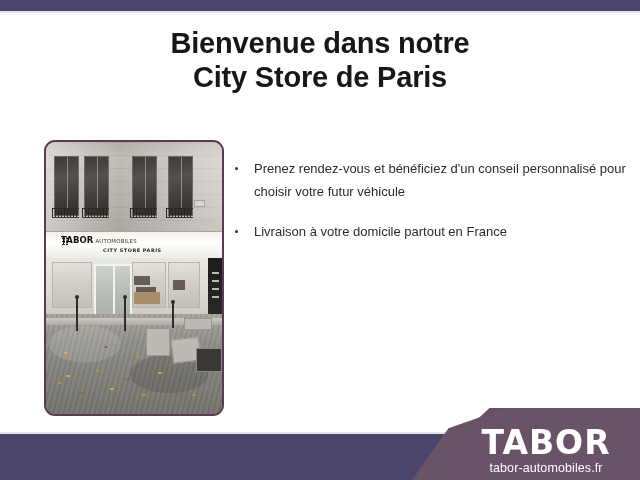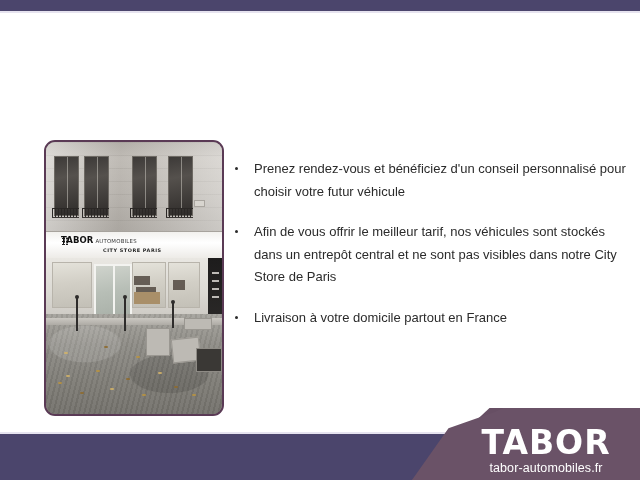--- a/index.html
+++ b/index.html
@@ -290,20 +290,24 @@
   }
 </style>
 </head>
 <body>
 
 <div id="slide">
 
   <div id="top-bar"></div>
   <div id="top-bar-hairline"></div>
 
+  <div id="title">
+    <span class="tline">Bienvenue dans notre</span>
+    <span class="tline">City Store de Paris</span>
+  </div>
 
   <div id="photo-frame">
 
     <div class="ph ph-upper"></div>
     <div class="ph ph-upper-tex"></div>
 
     <div class="ph win" style="left:8px;">
         <i class="win-mullion"></i>
       </div>
     <div class="ph win" style="left:38px;">
@@ -384,24 +388,20 @@
     <div class="leaf" style="left:90px; top:214px;"></div>
   </div>
 
   <div id="bullets">
     <div class="bullet">
       <span class="dot"></span>
       <span>Prenez rendez-vous et bénéficiez d'un conseil personnalisé pour choisir votre futur véhicule</span>
     </div>
     <div class="bullet">
       <span class="dot"></span>
-      <span>Afin de vous offrir le meilleur tarif, nos véhicules sont stockés dans un entrepôt central et ne sont pas visibles dans notre City Store de Paris</span>
-    </div>
-    <div class="bullet">
-      <span class="dot"></span>
       <span>Livraison à votre domicile partout en France</span>
     </div>
   </div>
 
   <div id="bottom-band-hairline"></div>
   <div id="bottom-band"></div>
   <div id="logo-plaque"></div>
   <div id="logo-plaque-round"></div>
   <div id="logo-wrap">
     <div id="logo-word">TABOR</div>

